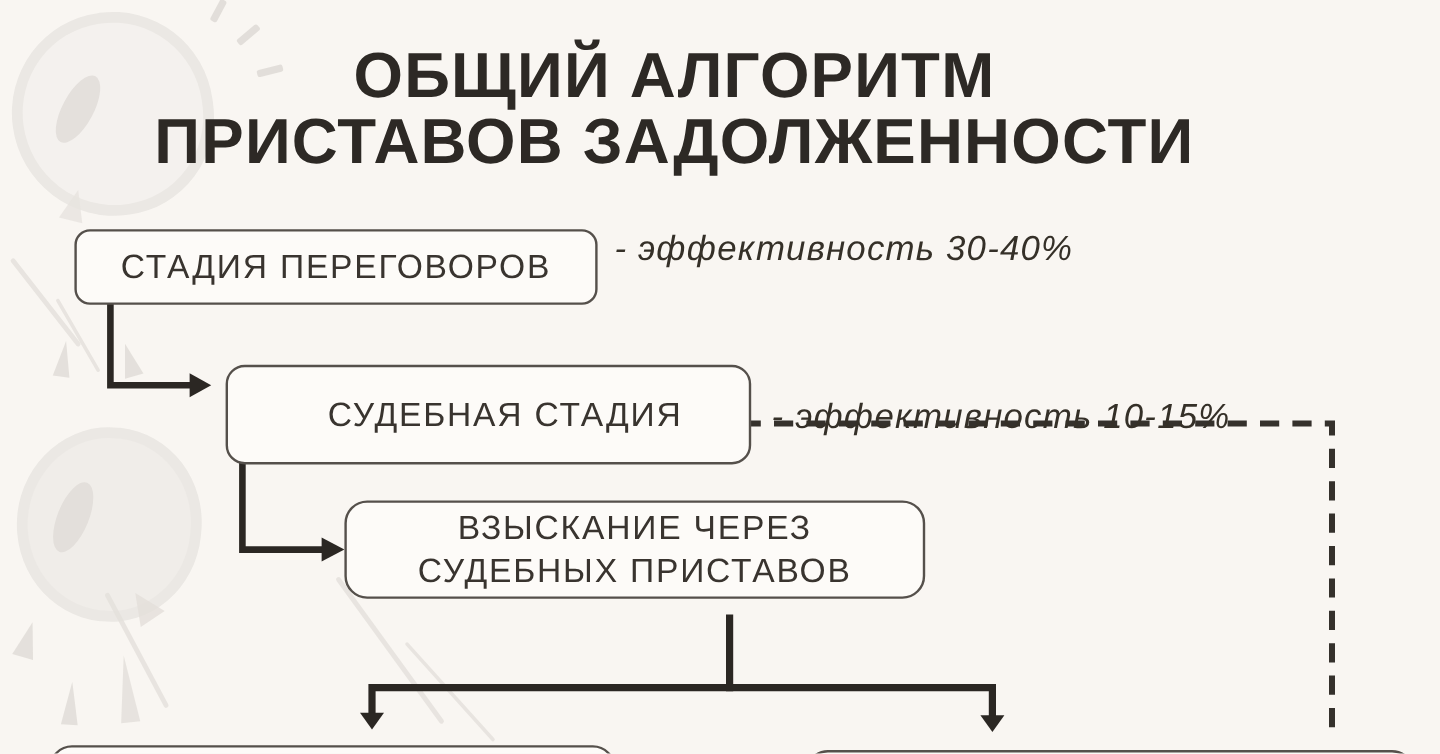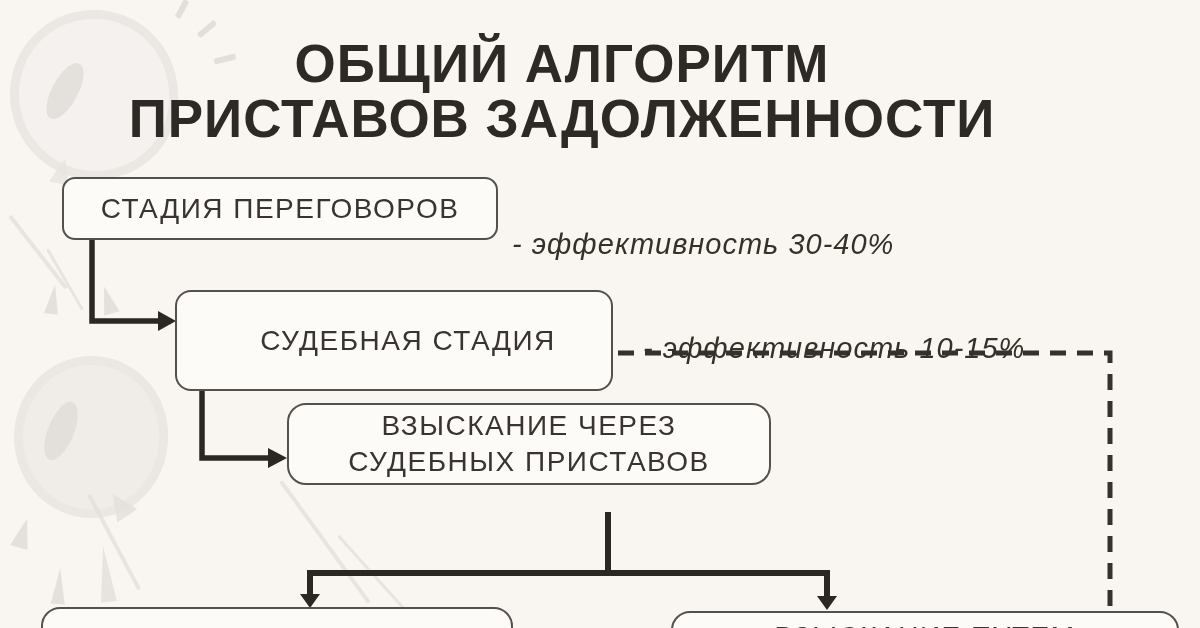--- a/index.html
+++ b/index.html
@@ -28,33 +28,33 @@
     position:absolute;left:0;top:36px;width:1124px;text-align:center;
     font-weight:bold;font-size:53px;line-height:55px;letter-spacing:1px;
     color:#2d2925;
   }
   
   .node{
     position:absolute;box-sizing:border-box;
     border:2.5px solid #55504b;border-radius:16px;background:#fdfbf8;
     display:flex;align-items:center;justify-content:center;
     font-size:28px;letter-spacing:1.5px;color:#39342f;
-    text-align:center;line-height:36px;
+    text-align:center;line-height:36px;margin-top:14px;
   }
   #box-negotiation{left:62px;top:177px;width:436px;height:63px;border-radius:13px;}
-  #box-court{left:175px;top:290px;width:438px;height:101px;padding-left:28px;}
+  #box-court{left:188px;top:290px;width:438px;height:83px;padding-left:28px;}
   #box-bailiffs{left:287px;top:403px;width:484px;height:82px;border-radius:19px;}
   #box-bottom-left{left:41px;top:607px;width:472px;height:70px;border-radius:19px;}
   #box-bottom-right{left:671px;top:611px;width:508px;height:70px;border-radius:19px;align-items:flex-start;padding-top:6px;}
   
   .ann{
     position:absolute;font-style:italic;font-size:29px;line-height:37px;
     letter-spacing:1px;color:#353028;white-space:nowrap;
   }
-  #ann-negotiation{left:512px;top:190px;margin-top:36px;}
+  #ann-negotiation{left:512px;top:190px;}
   #ann-court{left:643px;top:330px;}
   #ann-bailiffs{left:799px;top:426px;white-space:normal;width:290px;}
   
   #connectors{position:absolute;left:0;top:0;pointer-events:none;}
 </style>
 </head>
 <body>
 
 <div class="balloon b1"></div>
 <div class="crescent" style="left:52px;top:60px;transform:rotate(28deg);"></div>

